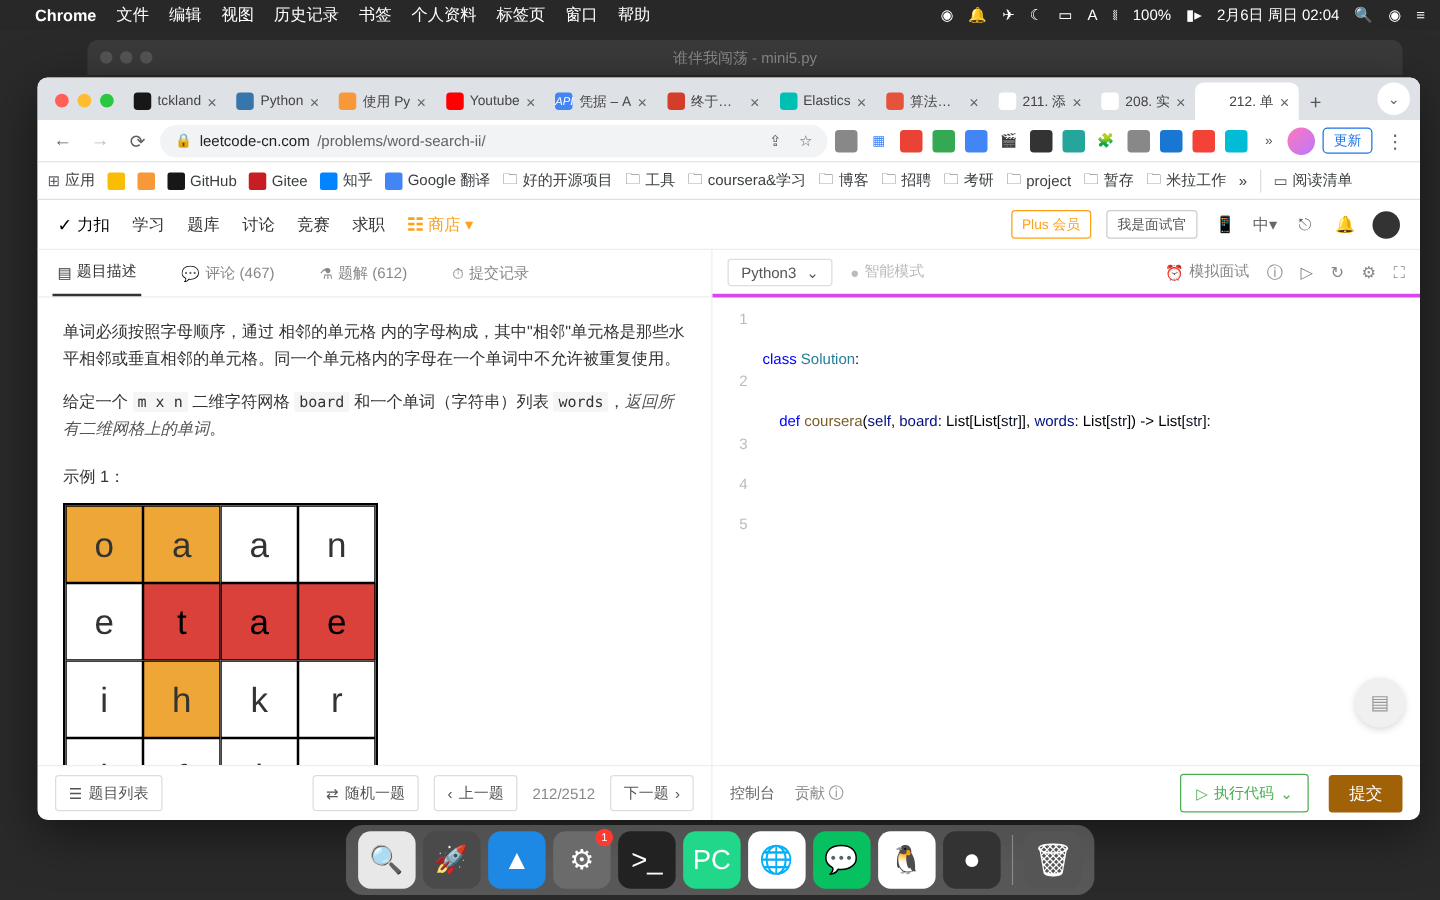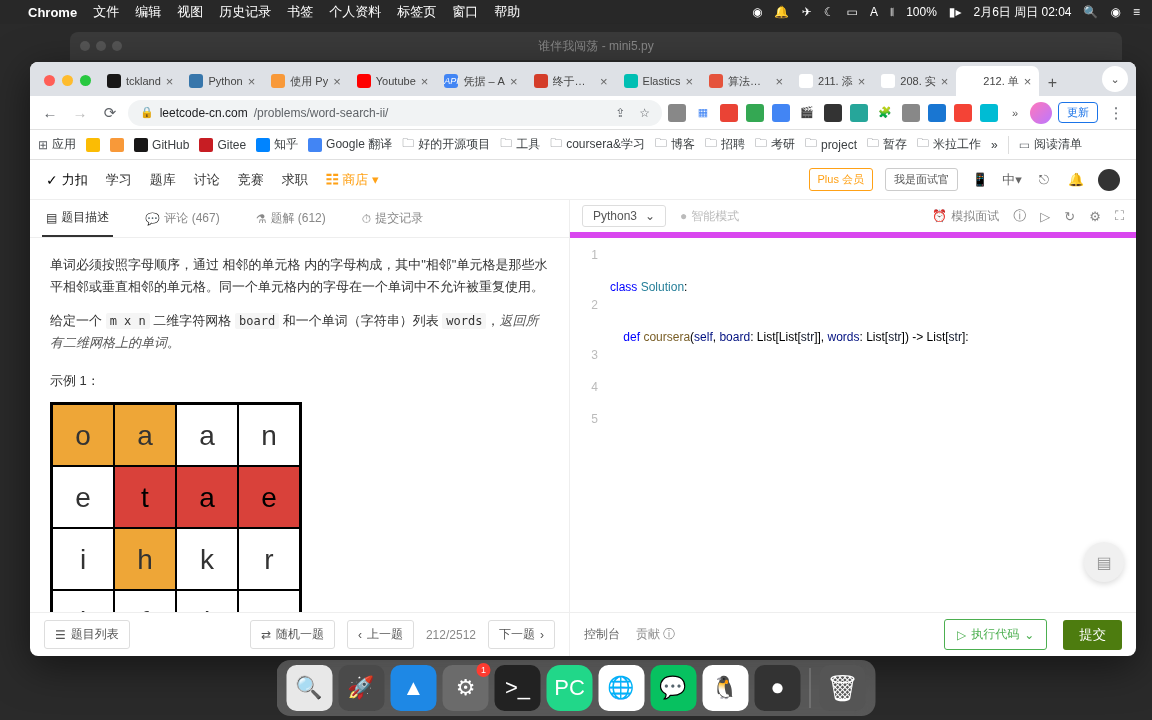--- a/index.html
+++ b/index.html
@@ -80,42 +80,42 @@
 .grid-cell { width: 62px; height: 62px; border: 1px solid #000; display: flex; align-items: center; justify-content: center; font-size: 28px; font-weight: 500; }
 .gc-orange { background: #eea637; }
 .gc-red { background: #d9413a; color: #000; }
 .gc-white { background: #fff; }
 
 .lc-left-bottom { height: 44px; border-top: 1px solid #eee; display: flex; align-items: center; padding: 0 14px; gap: 12px; font-size: 12px; }
 .bottom-btn { border: 1px solid #ddd; border-radius: 3px; padding: 5px 10px; display: flex; align-items: center; gap: 5px; cursor: pointer; color: #555; }
 .prob-counter { color: #888; }
 .spacer { flex: 1; }
 
-.editor-top { height: 38px; border-bottom: 6px solid #d946ef; display: flex; align-items: center; padding: 0 12px; gap: 14px; font-size: 12px; }
+.editor-top { height: 38px; border-bottom: 3px solid #d946ef; display: flex; align-items: center; padding: 0 12px; gap: 14px; font-size: 12px; }
 .lang-sel { border: 1px solid #ddd; border-radius: 3px; padding: 3px 10px; display: flex; align-items: center; gap: 8px; color: #555; cursor: pointer; }
 .smart-mode { color: #bbb; display: flex; align-items: center; gap: 4px; }
 .editor-top-right { margin-left: auto; display: flex; align-items: center; gap: 14px; color: #888; }
 .mock-btn { color: #888; display: flex; align-items: center; gap: 4px; }
 .ed-ico { cursor: pointer; font-size: 13px; }
 
 .editor { flex: 1; padding: 8px 0; font-family: Menlo, Consolas, monospace; font-size: 12px; line-height: 1.5; }
 .ed-line { display: flex; }
 .ed-gutter { width: 40px; text-align: right; padding-right: 12px; color: #bbb; user-select: none; }
 .ed-code { flex: 1; white-space: pre; margin-top: 32px; }
 .kw { color: #0000ff; }
 .cls { color: #267f99; }
 .fn { color: #795e26; }
 .param { color: #001080; }
 .typ { color: #0f172a; }
 
 .lc-right-bottom { height: 44px; border-top: 1px solid #eee; display: flex; align-items: center; padding: 0 14px; gap: 16px; font-size: 12px; }
 .console-lbl { color: #666; cursor: pointer; }
 .contrib { color: #888; display: flex; align-items: center; gap: 3px; }
 .run-btn { border: 1px solid #4caf50; color: #4caf50; border-radius: 3px; padding: 6px 12px; display: flex; align-items: center; gap: 5px; cursor: pointer; }
-.submit-btn { background: #4d7c0f; color: #fff; border-radius: 3px; padding: 6px 16px; cursor: pointer; border: none; }
+.submit-btn { background: #a16207; color: #fff; border-radius: 3px; padding: 6px 16px; cursor: pointer; border: none; }
 
 .fab { position: absolute; right: 12px; bottom: 74px; width: 40px; height: 40px; border-radius: 50%; background: #f0f0f0; display: flex; align-items: center; justify-content: center; color: #999; font-size: 16px; box-shadow: 0 2px 6px rgba(0,0,0,0.15); }
 
 
 .dock { position: absolute; bottom: 4px; left: 50%; transform: translateX(-50%); height: 56px; background: rgba(200,200,200,0.3); border-radius: 14px; display: flex; align-items: center; padding: 0 10px; gap: 6px; backdrop-filter: blur(10px); }
 .dock-ico { width: 46px; height: 46px; border-radius: 10px; display: flex; align-items: center; justify-content: center; font-size: 22px; color: #fff; cursor: pointer; position: relative; }
 .dock-sep { width: 1px; height: 40px; background: rgba(255,255,255,0.3); margin: 0 3px; }
 .badge { position: absolute; top: -2px; right: -2px; width: 14px; height: 14px; background: #ff3b30; border-radius: 50%; font-size: 9px; display: flex; align-items: center; justify-content: center; }
 </style>
 </head>
@@ -493,21 +493,21 @@
   <div class="fab">▤</div>
 </div>
 
 <div class="dock">
   <div id="dock-items" style="display:flex;gap:6px;align-items:center">
       <div class="dock-ico" style="background: rgb(232, 232, 232);">🔍</div>
       <div class="dock-ico" style="background: rgb(74, 74, 74);">🚀</div>
       <div class="dock-ico" style="background: rgb(30, 136, 229);">▲</div>
       <div class="dock-ico" style="background: rgb(107, 107, 107);">⚙<div class="badge">1</div></div>
       <div class="dock-ico" style="background: rgb(34, 34, 34);">&gt;_</div>
-      <div class="dock-ico" style="background: rgb(33, 215, 137); border-radius: 14px;">PC</div>
+      <div class="dock-ico" style="background: rgb(33, 215, 137);">PC</div>
       <div class="dock-ico" style="background: rgb(255, 255, 255);">🌐</div>
       <div class="dock-ico" style="background: rgb(7, 193, 96);">💬</div>
       <div class="dock-ico" style="background: rgb(255, 255, 255);">🐧</div>
       <div class="dock-ico" style="background: rgb(51, 51, 51);">⏺</div>
     </div>
   <div class="dock-sep"></div>
   <div class="dock-ico" style="background:#555;font-size:26px">🗑</div>
 </div>
 
 </body></html>

